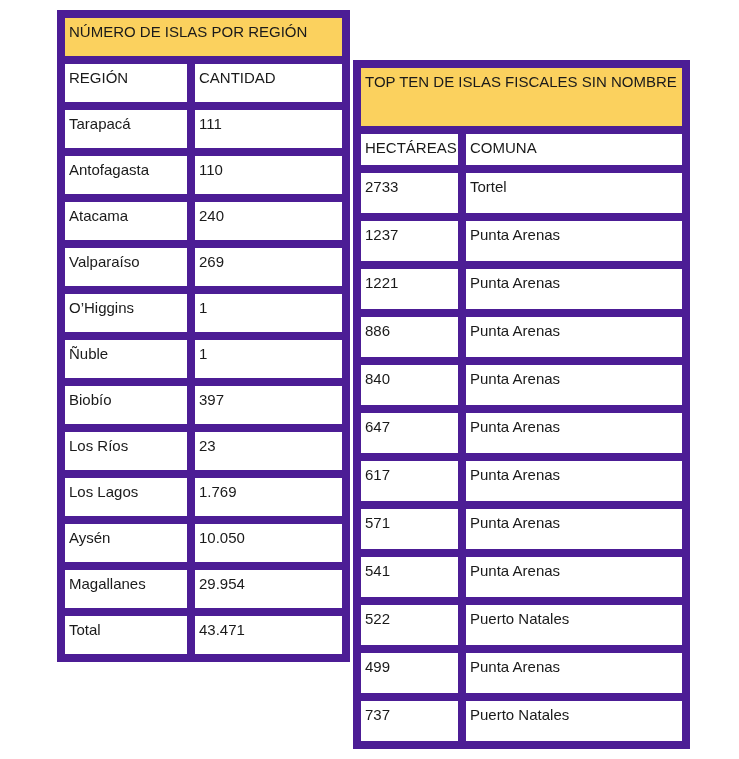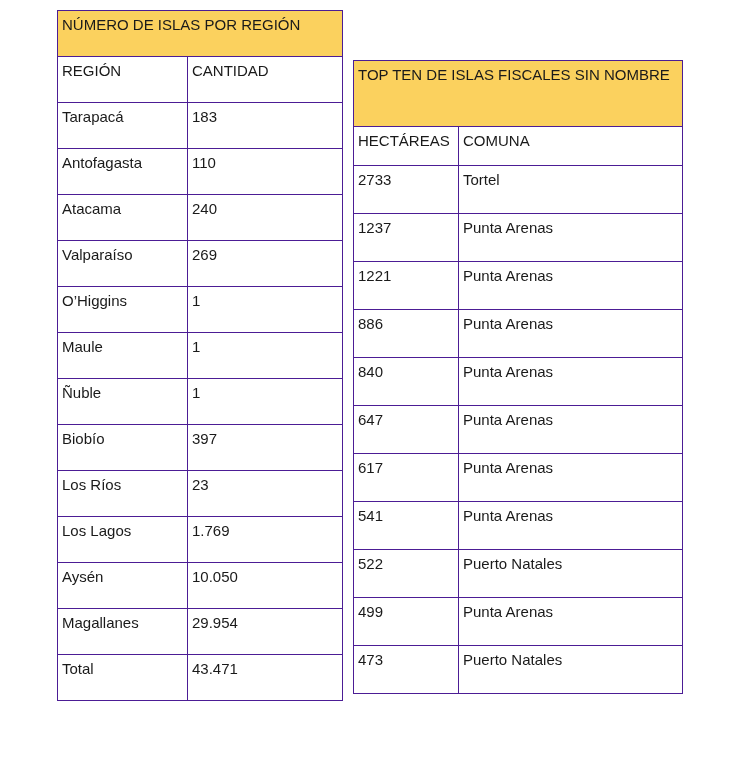--- a/index.html
+++ b/index.html
@@ -17,21 +17,21 @@
   }
   table.grid {
     position: absolute;
     border-collapse: collapse;
     table-layout: fixed;
     color: #1a1a1a;
     font-size: 15px;
     line-height: 1.25;
   }
   table.grid td, table.grid th {
-    border: 1px solid #4c1d95;
+    border: 8px solid #4c1d95;
     vertical-align: top;
     text-align: left;
     padding: 5px 4px 4px 4px;
     font-weight: normal;
     overflow: hidden;
     white-space: nowrap;
   }
   .title-cell {
     background: #fbd15e;
     font-size: 15px;
@@ -60,40 +60,36 @@
         <th colspan="2" class="title-cell title-bold">NÚMERO DE ISLAS POR REGIÓN</th>
       </tr>
       <tr class="header-row">
         <th>REGIÓN</th>
         <th>CANTIDAD</th>
       </tr>
     </thead>
     <tbody id="left-body">
         <tr>
           <td>Tarapacá</td>
-          <td>183</td>
+          <td>111</td>
         </tr>
         <tr>
           <td>Antofagasta</td>
           <td>110</td>
         </tr>
         <tr>
           <td>Atacama</td>
           <td>240</td>
         </tr>
         <tr>
           <td>Valparaíso</td>
           <td>269</td>
         </tr>
         <tr>
           <td>O’Higgins</td>
-          <td>1</td>
-        </tr>
-        <tr>
-          <td>Maule</td>
           <td>1</td>
         </tr>
         <tr>
           <td>Ñuble</td>
           <td>1</td>
         </tr>
         <tr>
           <td>Biobío</td>
           <td>397</td>
         </tr>
@@ -157,31 +153,35 @@
         </tr>
         <tr>
           <td>647</td>
           <td>Punta Arenas</td>
         </tr>
         <tr>
           <td>617</td>
           <td>Punta Arenas</td>
         </tr>
         <tr>
+          <td>571</td>
+          <td>Punta Arenas</td>
+        </tr>
+        <tr>
           <td>541</td>
           <td>Punta Arenas</td>
         </tr>
         <tr>
           <td>522</td>
           <td>Puerto Natales</td>
         </tr>
         <tr>
           <td>499</td>
           <td>Punta Arenas</td>
         </tr>
         <tr>
-          <td>473</td>
+          <td>737</td>
           <td>Puerto Natales</td>
         </tr>
       </tbody>
   </table>
 
 </div>
 
 </body></html>

